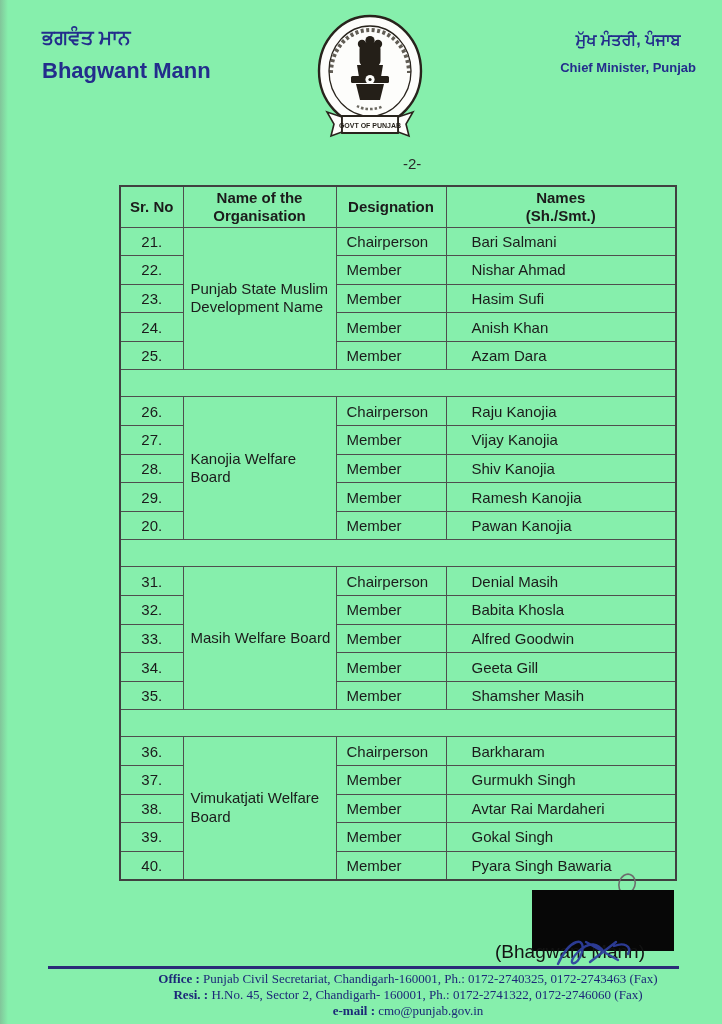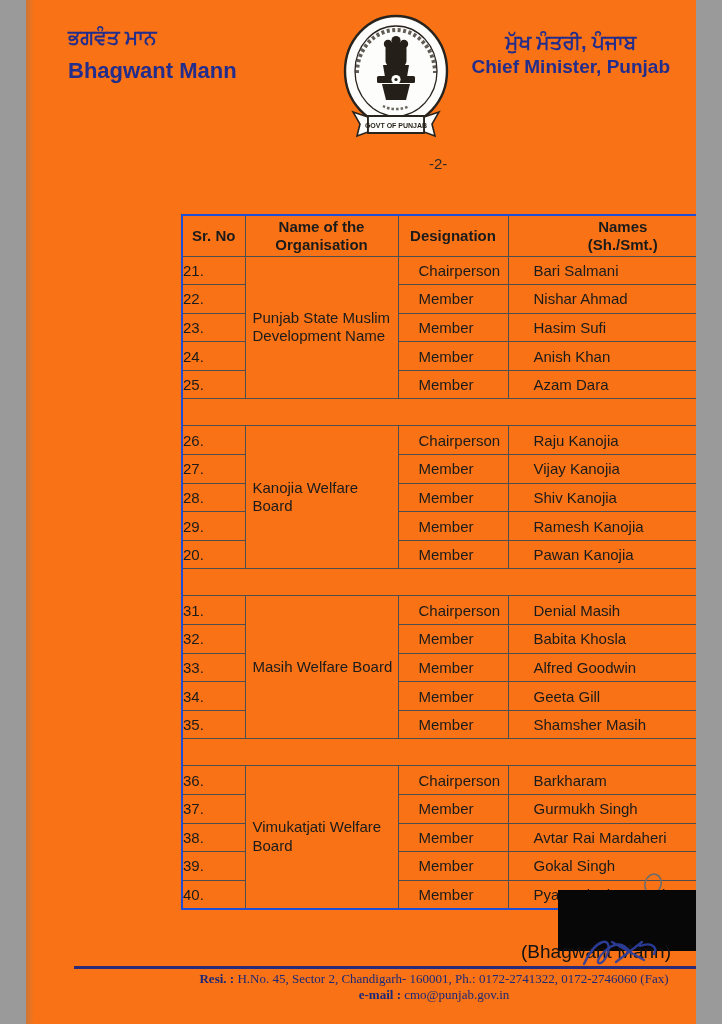--- a/index.html
+++ b/index.html
@@ -6,60 +6,60 @@
     --navy:#232d8c;
     --footer-navy:#1c2878;
     --border:#4e4e4e;
     --ink:#1b1b1b;
     --sig-blue:#2f3f9e;
   }
   *{margin:0;padding:0;box-sizing:border-box;}
   html,body{background:#9a9a9a;}
   .page{
     position:relative;
-    width:670px;height:1024px;
+    width:722px;height:1024px;
     margin:0 auto;
-    background:#f97316;
+    background:#86efac;
     overflow:hidden;
     font-family:"Liberation Sans",sans-serif;
     color:var(--ink);
   }
   .edge-shade{
     position:absolute;left:0;top:0;bottom:0;width:8px;
     background:linear-gradient(90deg,rgba(120,120,120,.35),rgba(120,120,120,0));
   }
 
   
   .hdr-left{position:absolute;left:42px;top:26px;line-height:1.15;color:var(--navy);}
   .hdr-left .pa{font-size:20px;font-weight:bold;}
   .hdr-left .en{font-size:22px;font-weight:bold;margin-top:9px;}
   .hdr-right{position:absolute;right:26px;top:31px;text-align:center;line-height:1.15;color:var(--navy);}
-  .hdr-right .pa{font-size:20px;font-weight:bold;}
-  .hdr-right .en{font-size:19px;font-weight:bold;margin-top:2px;}
+  .hdr-right .pa{font-size:16px;font-weight:bold;}
+  .hdr-right .en{font-size:13px;font-weight:bold;margin-top:12px;}
   .emblem{position:absolute;left:317px;top:13px;width:107px;height:128px;}
   .page-num{position:absolute;left:403px;top:155px;font-size:15px;color:#2a2a2a;}
 
   
   table.roster{
-    position:absolute;left:119px;top:214px;width:556px;
+    position:absolute;left:119px;top:185px;width:556px;
     border-collapse:collapse;table-layout:fixed;
-    border:2px solid #1d4ed8;
-    font-size:15px;color:var(--ink);margin-left:36px;
+    border:2px solid #404040;
+    font-size:15px;color:var(--ink);
   }
   table.roster th,table.roster td{
     border:1.5px solid var(--border);
     vertical-align:middle;
   }
   table.roster thead tr{height:41px;}
   table.roster th{font-weight:bold;text-align:center;line-height:1.2;font-size:15px;}
   tr.data-row{height:28.6px;}
   tr.spacer-row td{height:27px;padding:0;}
-  td.col-sr{}
+  td.col-sr{text-align:center;}
   td.col-org{padding:2px 4px 2px 7px;line-height:1.25;}
-  td.col-des{padding-left:20px;}
+  td.col-des{padding-left:10px;}
   td.col-name{padding-left:25px;}
 
   
   .sig-loop{position:absolute;left:610px;top:871px;z-index:1;}
   .redaction{position:absolute;left:532px;top:890px;width:142px;height:61px;background:#070707;z-index:2;}
   .sig-name{position:absolute;left:440px;top:941px;width:205px;text-align:right;font-size:19px;color:#131313;z-index:3;}
   .sig-scribble{position:absolute;left:540px;top:930px;z-index:4;}
 
   
   .footer-rule{position:absolute;left:48px;top:966px;width:631px;height:2.5px;background:#2b2b78;}
@@ -261,16 +261,17 @@
     <ellipse cx="17" cy="13" rx="8" ry="10" fill="none" stroke="#6d6d6d" stroke-width="1.6" transform="rotate(18 17 13)"></ellipse>
   </svg>
   <div class="redaction"></div>
   <div class="sig-name">(Bhagwant Mann)</div>
   <svg class="sig-scribble" width="110" height="46">
     <path d="M18 34 C30 8, 46 6, 42 22 C38 38, 24 36, 38 22 C50 10, 58 14, 64 22 M46 12 L78 30 M76 12 L50 32 M74 16 C84 12, 92 16, 88 24" fill="none" stroke="#2f3f9e" stroke-width="2.4" stroke-linecap="round" opacity="0.92"></path>
   </svg>
 
   <div class="footer-rule"></div>
   <div class="footer-text">
+    <div><b>Office :</b><span> Punjab Civil Secretariat, Chandigarh-160001, Ph.: 0172-2740325, 0172-2743463 (Fax)</span></div>
     <div><b>Resi. :</b><span> H.No. 45, Sector 2, Chandigarh- 160001, Ph.: 0172-2741322, 0172-2746060 (Fax)</span></div>
     <div><b>e-mail :</b><span> cmo@punjab.gov.in</span></div>
   </div>
 </div>
 
 </body></html>

